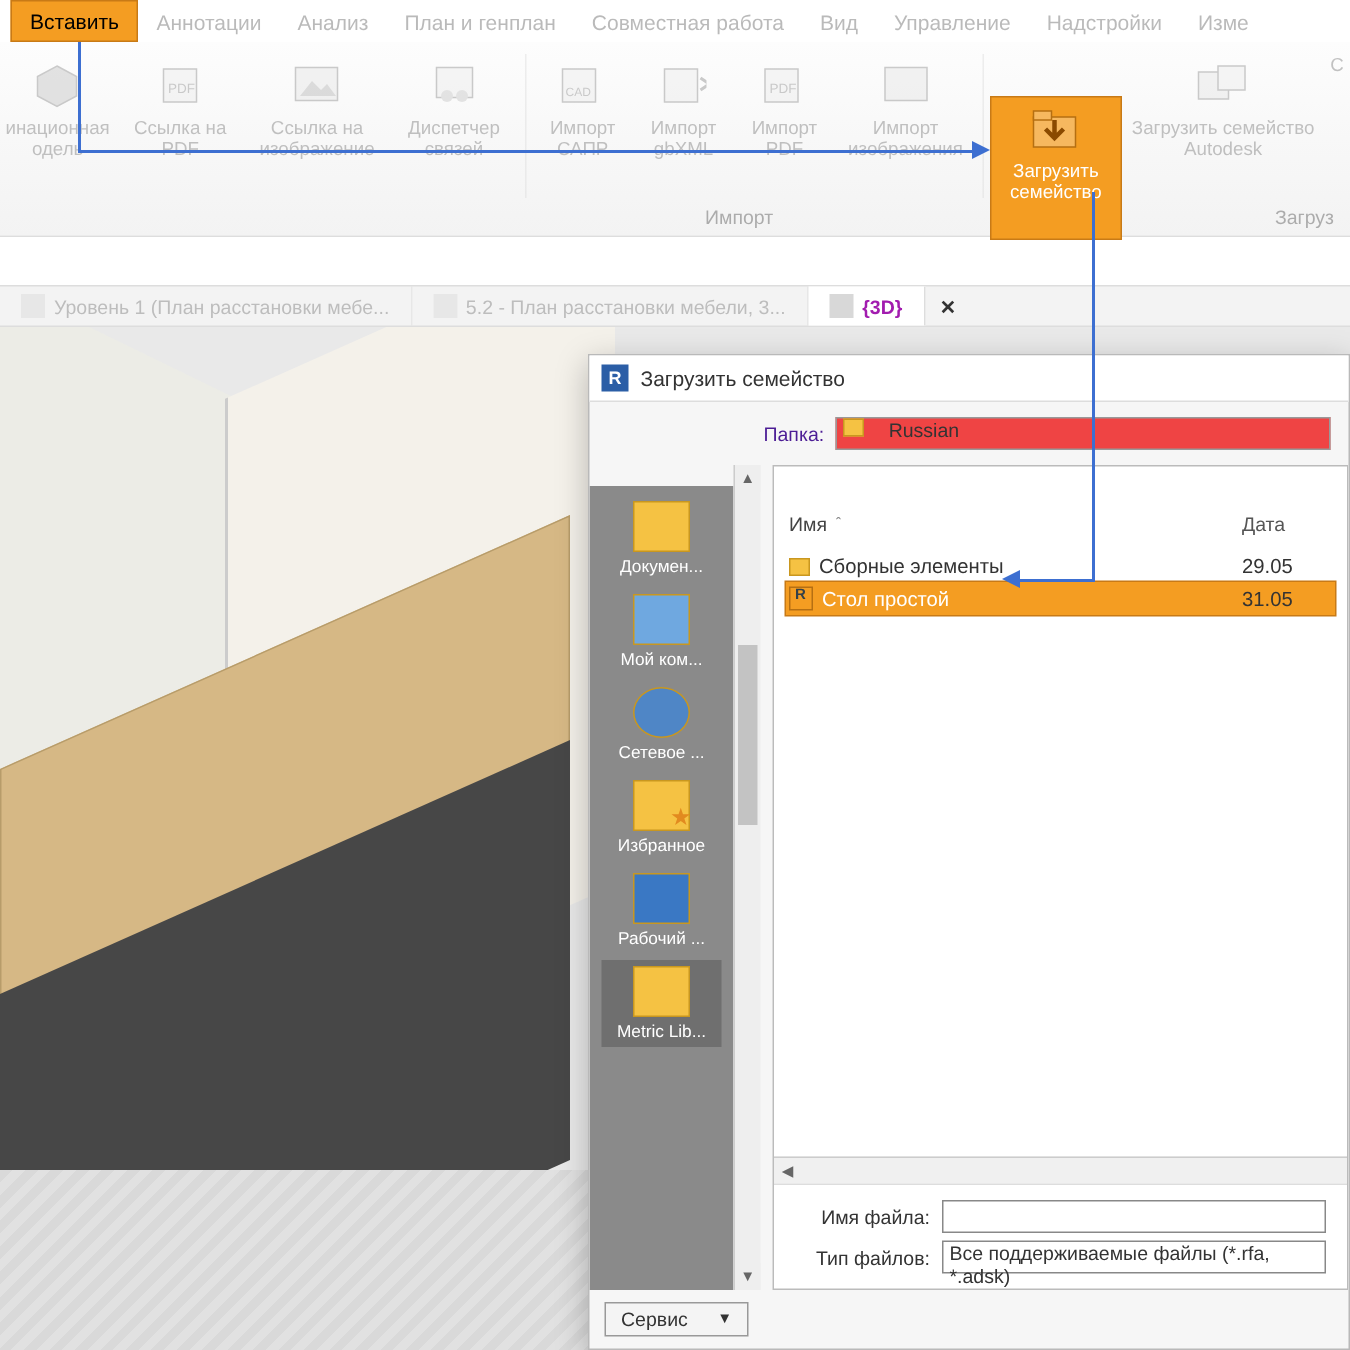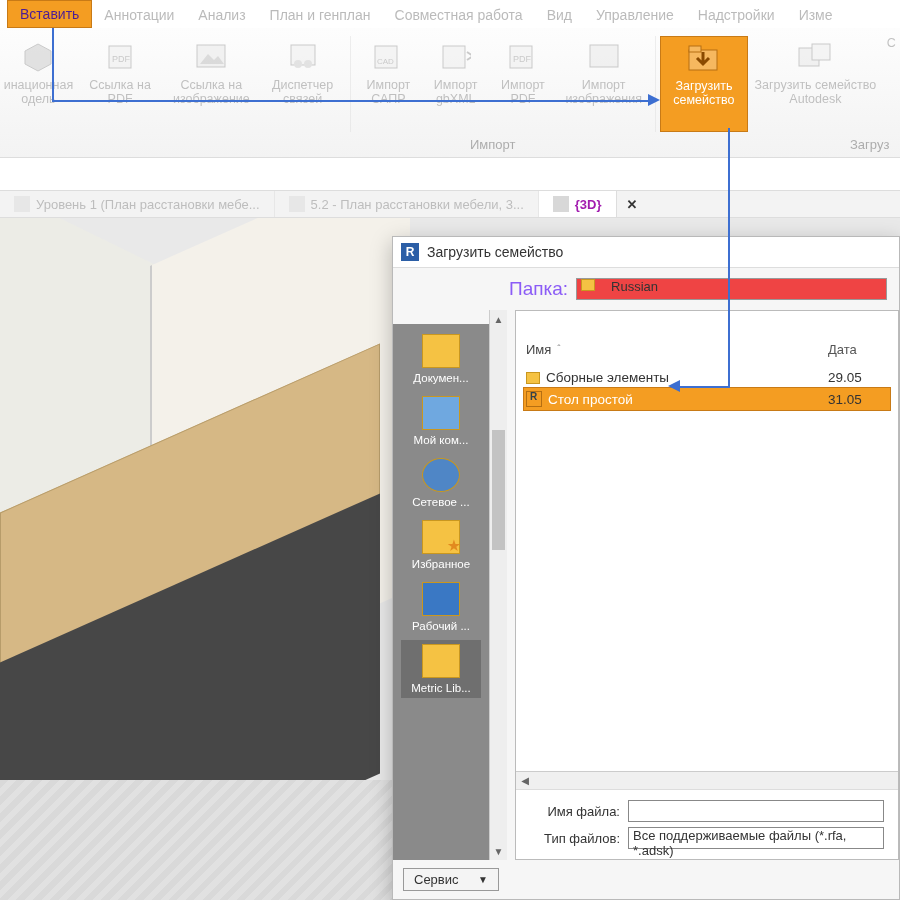--- a/index.html
+++ b/index.html
@@ -2,26 +2,26 @@
 <html><head>
 <meta charset="utf-8">
 <style>
   * { box-sizing: border-box; margin: 0; padding: 0; }
   body { font-family: "Segoe UI", Arial, sans-serif; font-size: 13px; background: #fff; width: 900px; height: 900px; overflow: hidden; position: relative; color: #333; }
   .faded { opacity: 0.5; }
 
   
   .ribbon-tabs { display: flex; gap: 0; border-bottom: none; height: 28px; align-items: flex-end; padding-left: 7px;}
   .ribbon-tab { padding: 5px 12px; font-size: 14px; color: #777; cursor: default; }
-  .ribbon-tab.active { background: #f49d22; color: #4c1d95; border: 1px solid #c87a16; }
+  .ribbon-tab.active { background: #f49d22; color: #000000; border: 1px solid #c87a16; }
 
   .ribbon-panel { display: flex; align-items: flex-start; height: 130px; border-bottom: 1px solid #ddd; background: linear-gradient(#fdfdfd,#f3f3f3); padding-top: 8px;}
   .rb { display:flex; flex-direction:column; align-items:center; justify-content:flex-start; width: 90px; text-align:center; font-size:12.5px; color:#888; }
   .rb .ic { width: 34px; height: 34px; margin: 4px 0 4px; display:flex; align-items:center; justify-content:center; }
-  .rb.active { background: #f49d22; color:#fff; border:1px solid #c87a16; }
+  .rb.active { background: #f49d22; color:#fff; border:1px solid #c87a16;margin-top:28px; }
   .rb.active .lbl { color:#fff; }
   .panel-label { position:absolute; top:137px; font-size:13px; color:#666; }
 
   
   .viewtabs { position:absolute; top:190px; left:0; right:0; height:28px; display:flex; align-items:center; background:#f3f3f3; border-top:1px solid #ddd; border-bottom:1px solid #ddd;}
   .vtab { display:flex; align-items:center; gap:6px; padding: 4px 14px; color:#888; height:100%; border-right:1px solid #ddd;}
   .vtab.active { background:#fff; color:#a21caf; font-weight:600; }
   .vtab.active + .close { font-weight:700; padding:0 10px; color:#333; cursor:pointer;}
   .vtab .vicon { width:16px; height:16px; background:#ddd; }
 
@@ -31,21 +31,21 @@
   .counter1 { position:absolute; left:0; top:210px; width:380px; height:260px; background:#d6b885; transform:skewY(-24deg); border:1px solid #b79c6a;}
   .cab { position:absolute; left:0; top:360px; width:380px; height:280px; background:#474747; transform:skewY(-24deg);}
   .wall { position:absolute; left:150px; top:-10px; width:260px; height:440px; background:#f4f1ea; transform:skewY(-24deg); border-left:2px solid #ccc;}
   .wall2 { position:absolute; left:-30px; top:10px; width:220px; height:520px; background:#ecece6; transform:skewY(26deg);}
 
   
   .dlg { position:absolute; left:392px; top:236px; right:0; bottom:0; background:#f6f6f6; border:1px solid #b9b9b9; box-shadow:0 6px 20px rgba(0,0,0,.25); display:flex; flex-direction:column;}
   .dlg-title { display:flex; align-items:center; gap:8px; padding:6px 8px; background:#fff; border-bottom:1px solid #ddd; font-size:14px;}
   .revit-ico { width:18px; height:18px; background:#2b5ea6; color:#fff; font-weight:700; display:flex; align-items:center; justify-content:center; font-size:12px;}
   .dlg-topbar { display:flex; align-items:center; gap:8px; padding:10px 12px; }
-  .dlg-topbar label{ font-size:19px; color:#8b5cf6;}
+  .dlg-topbar label{ font-size:13px; color:#4c1d95;}
   .dlg-topbar .sel { flex:1; height:22px; border:1px solid #999; background:#ef4444; display:flex; align-items:flex-start; gap:16px; padding:0 4px; font-size:13px;}
   .fld-ic { width:14px; height:12px; background:#f5c243; border:1px solid #c9971f; }
 
   .dlg-body { display:flex; flex:1; overflow:hidden; }
 
   .places { width:96px; background:#8a8a8a; color:#fff; display:flex; flex-direction:column; align-items:center; padding:6px 0; gap:4px; overflow-y:auto;margin-top:14px;}
   .places::-webkit-scrollbar{width:18px;}
   .scrollbar-v { width:18px; background:#eee; border-left:1px solid #ccc; position:relative;}
   .scrollbar-v .thumb{position:absolute; left:2px; right:2px; top:120px; height:120px; background:#c3c3c3;}
   .scrollbar-v .arr{position:absolute; left:0; right:0; height:18px; background:#eee; display:flex; align-items:center; justify-content:center; color:#666; font-size:10px;}

